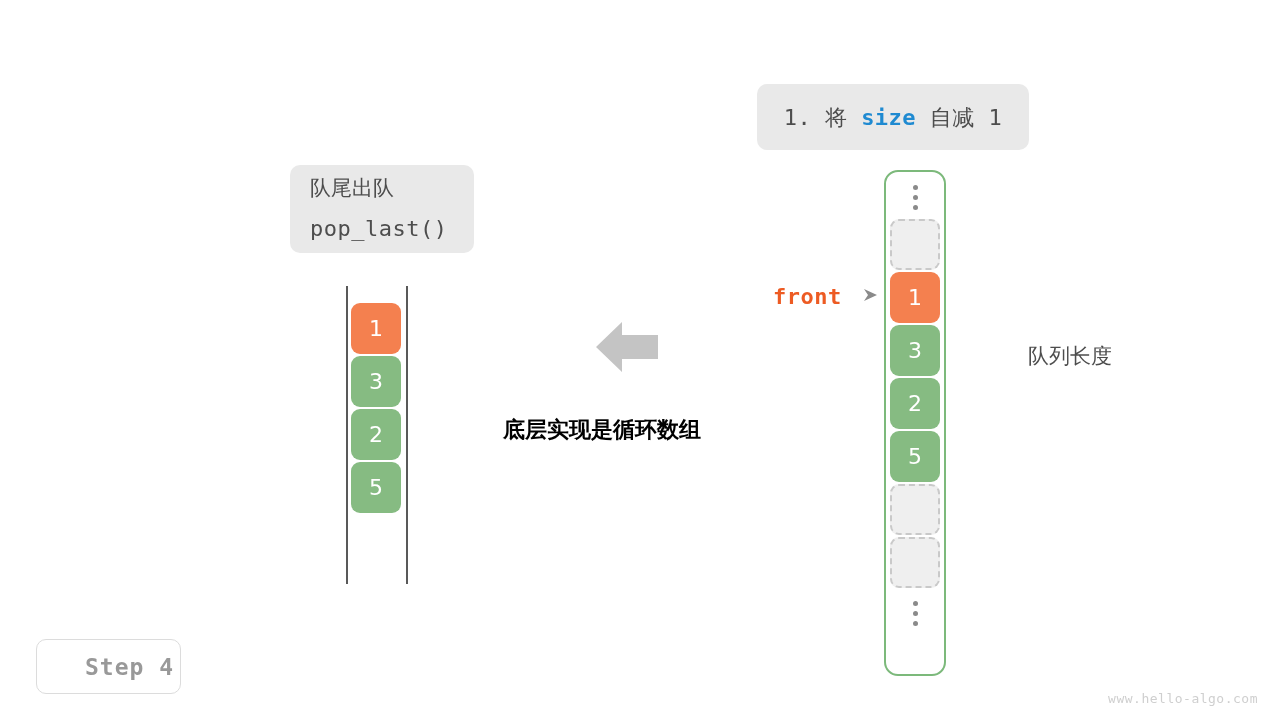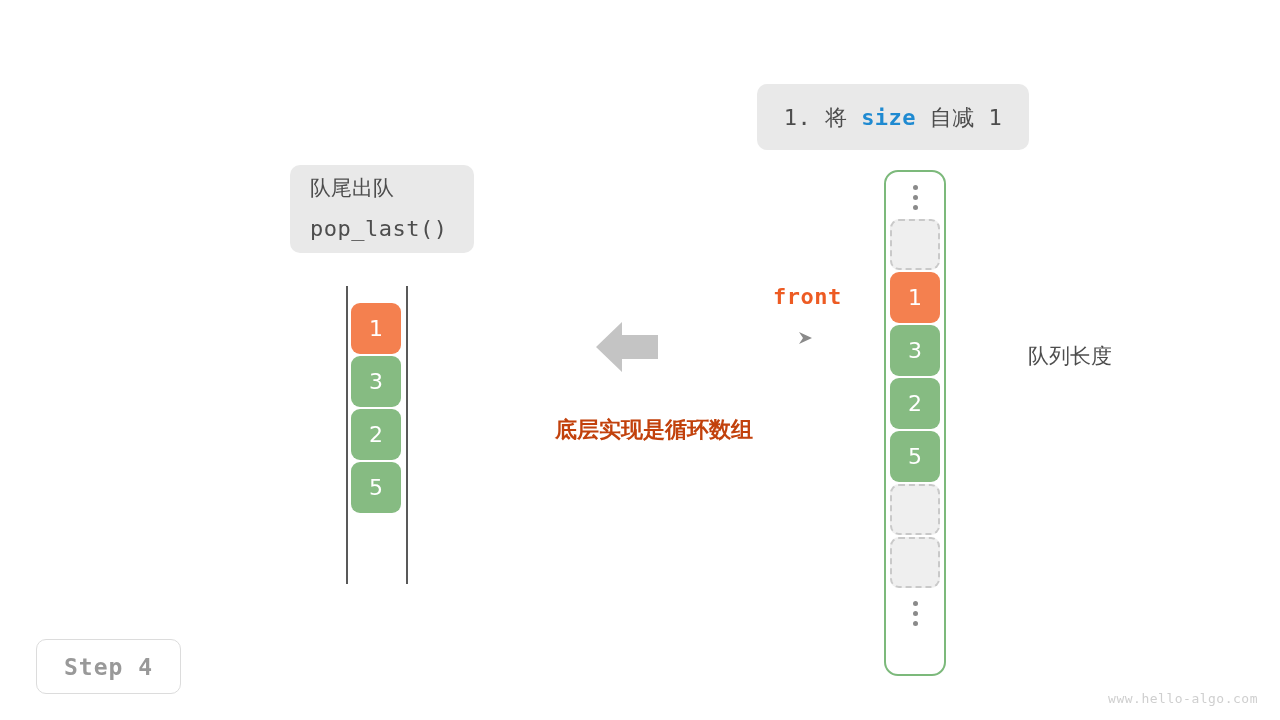--- a/index.html
+++ b/index.html
@@ -120,37 +120,36 @@
     left: 596px;
     top: 318px;
     width: 62px;
     height: 58px;
   }
   #center-caption {
     position: absolute;
     left: 503px;
     top: 412px;
     width: 250px;
-    color: #c2410c;
+    color: #000000;
     font-family: "DejaVu Sans", sans-serif;
     font-weight: bold;
     font-size: 22px;
     line-height: 36px;
-    text-align: right;
+    text-align: left;
   }
 
   
   #front-pointer {
     position: absolute;
     left: 773px;
     top: 284px;
     display: flex;
     align-items: center;
     gap: 22px;
-    flex-direction: column;
   }
   #front-pointer .label {
     font-family: "DejaVu Sans Mono", "Liberation Mono", monospace;
     font-weight: bold;
     font-size: 22px;
     color: #ed5b23;
     letter-spacing: 0.5px;
   }
 
   
@@ -227,22 +226,23 @@
     position: absolute;
     left: 36px;
     top: 639px;
     width: 145px;
     height: 55px;
     border: 1px solid #dcdcdc;
     border-radius: 10px;
     box-sizing: border-box;
     display: flex;
     align-items: center;
-    justify-content: center;
+    justify-content: flex-start;
     background: #ffffff;
+    padding-left: 48px;
   }
   #step-badge .txt {
     font-family: "DejaVu Sans Mono", "Liberation Mono", monospace;
     font-weight: bold;
     font-size: 23px;
     color: #999999;
     letter-spacing: 1px;
   }
 
   

